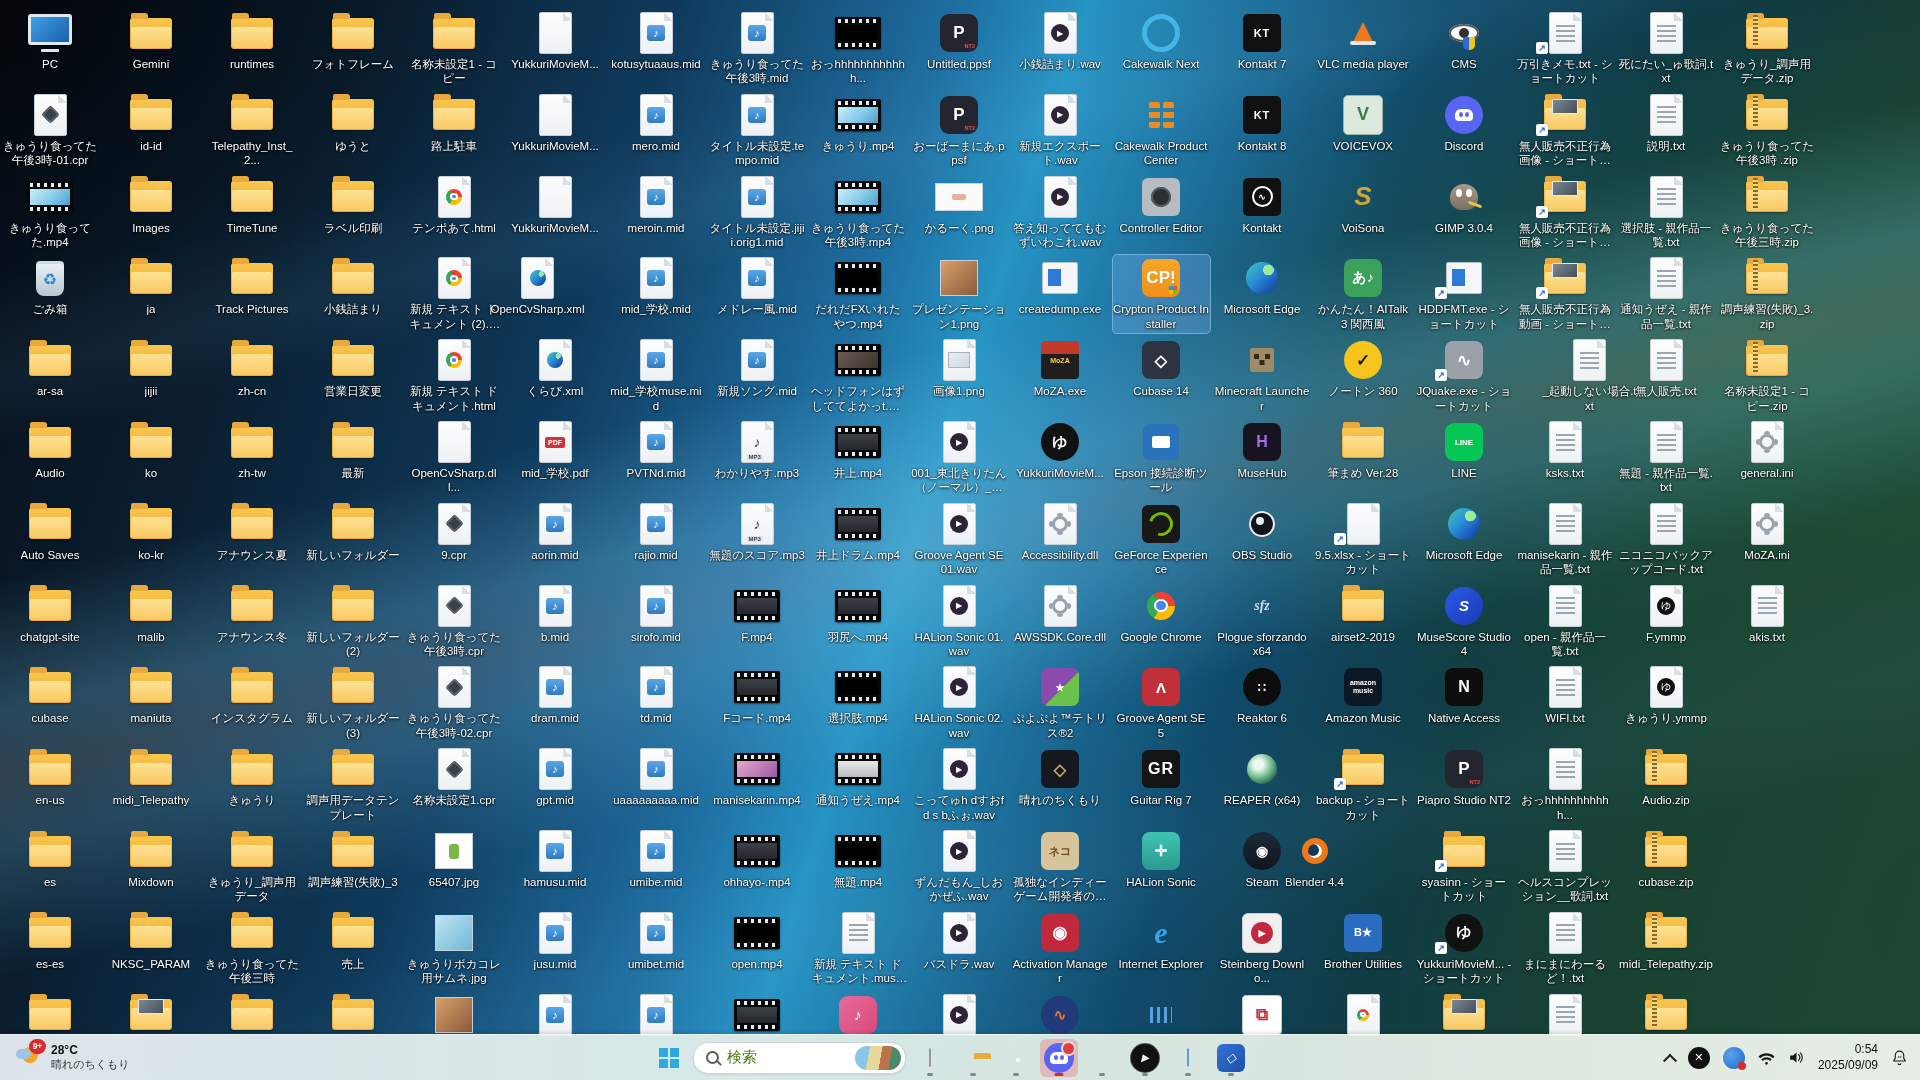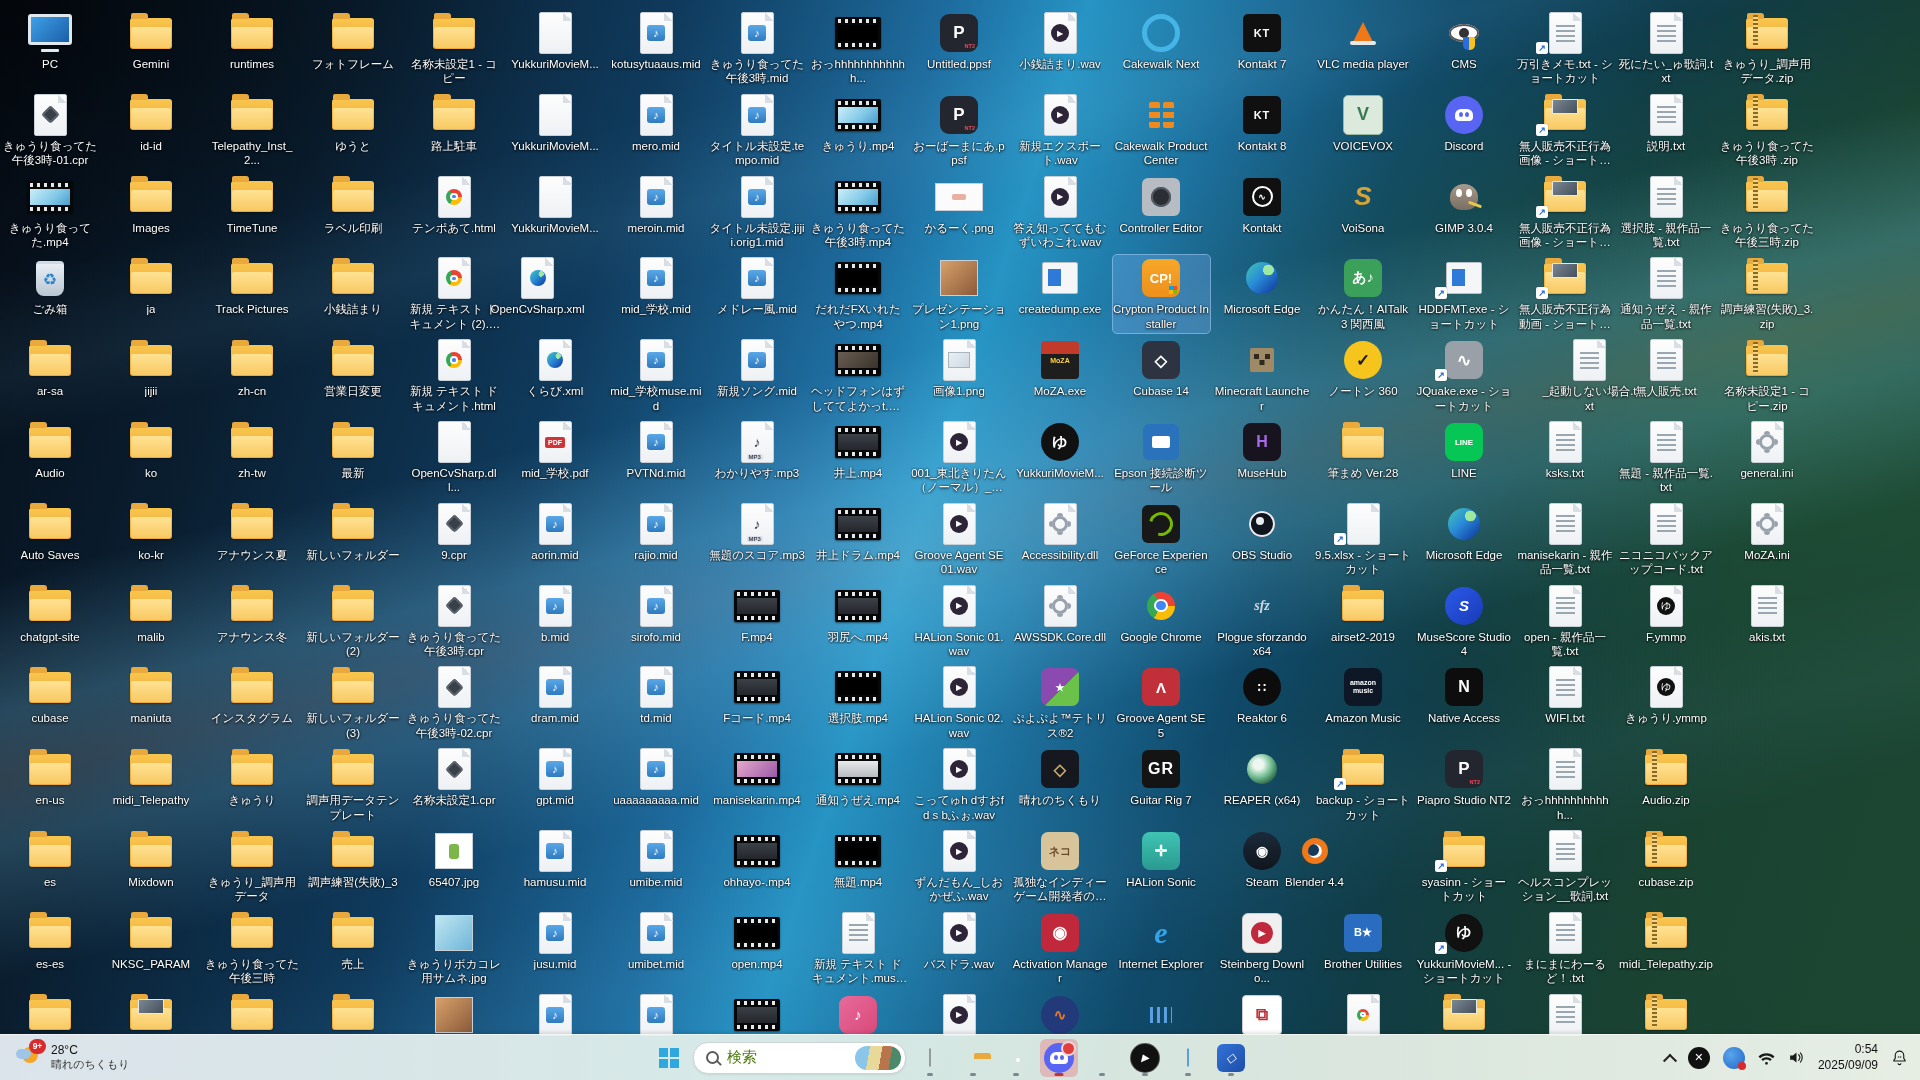--- a/index.html
+++ b/index.html
@@ -95,21 +95,21 @@
   
   .taskbar{position:absolute;left:0;right:0;bottom:0;height:45px;z-index:10;
     background:linear-gradient(90deg,rgba(236,243,249,.93),rgba(226,240,232,.93) 45%,rgba(233,243,233,.93) 70%,rgba(241,246,238,.95));
     border-top:1px solid rgba(255,255,255,.55);box-shadow:0 -1px 4px rgba(0,0,0,.15);}
   .weather{position:absolute;left:8px;top:0;bottom:0;display:flex;align-items:center;gap:9px;padding:0 8px;}
   .wic{position:relative;width:26px;height:26px;}
   .sun{position:absolute;left:6px;top:2px;width:16px;height:16px;border-radius:50%;background:#f5a623;}
   .cloud{position:absolute;left:0px;top:4px;width:15px;height:10px;background:#9ec4e8;border-radius:6px;}
   .badge{position:absolute;top:-6px;right:-4px;min-width:15px;height:15px;border-radius:8px;background:#d92b2b;color:#fff;font-size:8.5px;line-height:15px;text-align:center;font-weight:bold;padding:0 1px;}
   .wtx{display:flex;flex-direction:column;justify-content:center;}
-  .wtx b{font-size:12px;color:#111;font-weight:normal;}
+  .wtx b{font-size:12px;color:#111;font-weight:bold;}
   .wtx u{font-size:11px;color:#333;text-decoration:none;}
   .tbcenter{position:absolute;left:650px;top:0;bottom:0;display:flex;align-items:center;gap:5px;}
   .tbi{width:38px;height:38px;display:flex;align-items:center;justify-content:center;border-radius:6px;position:relative;}
   .tbi .dot{position:absolute;bottom:1px;left:50%;transform:translateX(-50%);width:6px;height:3px;border-radius:2px;background:#7a8894;}
   .tbi.active{background:rgba(236,128,138,.45);}
   .tbi.active .dot{background:#c23333;width:9px;}
   .nbadge{position:absolute;top:2px;right:2px;width:11px;height:11px;border-radius:50%;background:#e23e3e;border:2px solid #efd4d6;}
   .winlogo{display:grid;grid-template-columns:9px 9px;grid-gap:2px;}
   .winlogo i{width:9px;height:9px;background:#2fa8e0;}
   .search{width:195px;height:30px;border-radius:15px;background:#fff;border:1px solid #cfd4d8;display:flex;align-items:center;gap:8px;padding:0 4px 0 12px;box-shadow:0 1px 2px rgba(0,0,0,.08);}
@@ -1175,21 +1175,21 @@
       <span class="ic">
         <i class="app " style="background:#b6bcc2;border-radius:6px">
           <i class="knob"></i>
         </i>
       </span>
       <div class="lb">Controller Editor</div>
     </div>
     <div class="cell sel" style="left: 1112.5px; top: 255.4px;">
       <span class="ic">
         <i class="app " style="background:linear-gradient(180deg,#f6a728,#ee8f1a);border-radius:8px">
-          <b style="font-size:13px">CP!</b>
+          <b style="font-size:17px">CP!</b>
           <i class="wincorner"></i>
         </i>
       </span>
       <div class="lb">Crypton Product Installer</div>
     </div>
     <div class="cell" style="left: 1112.5px; top: 337.2px;">
       <span class="ic">
         <i class="app " style="background:#2d3340;border-radius:8px">
           <b style="font-size:16px">◇</b>
         </i>

